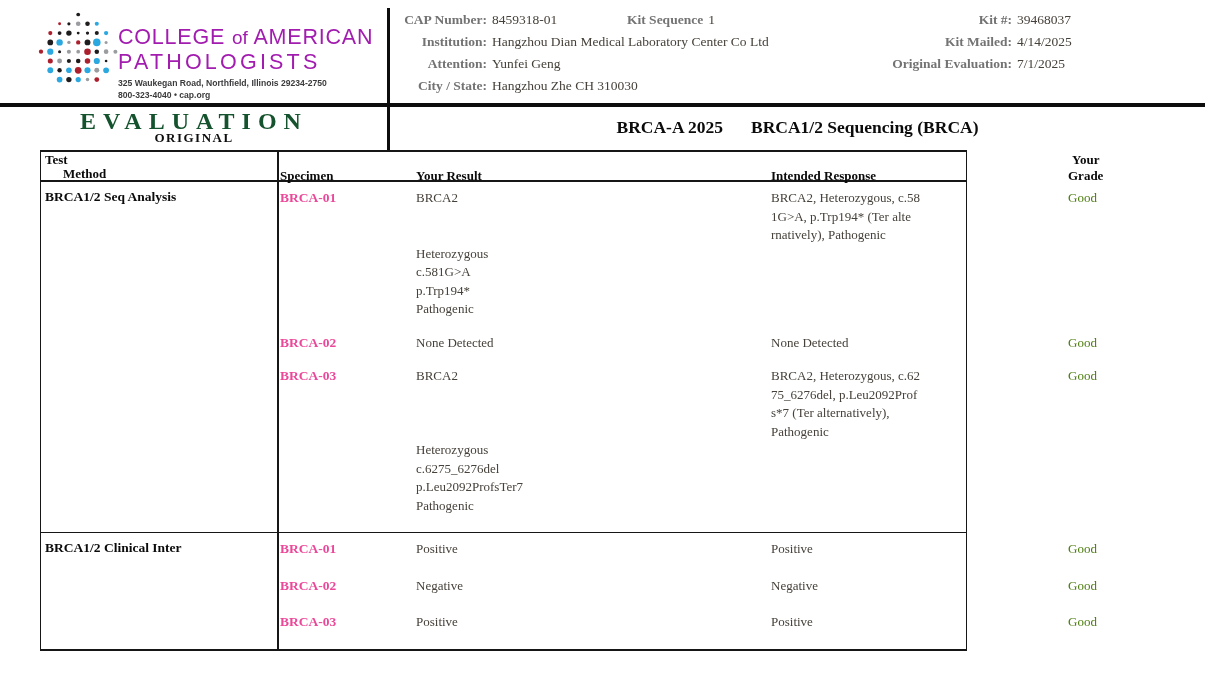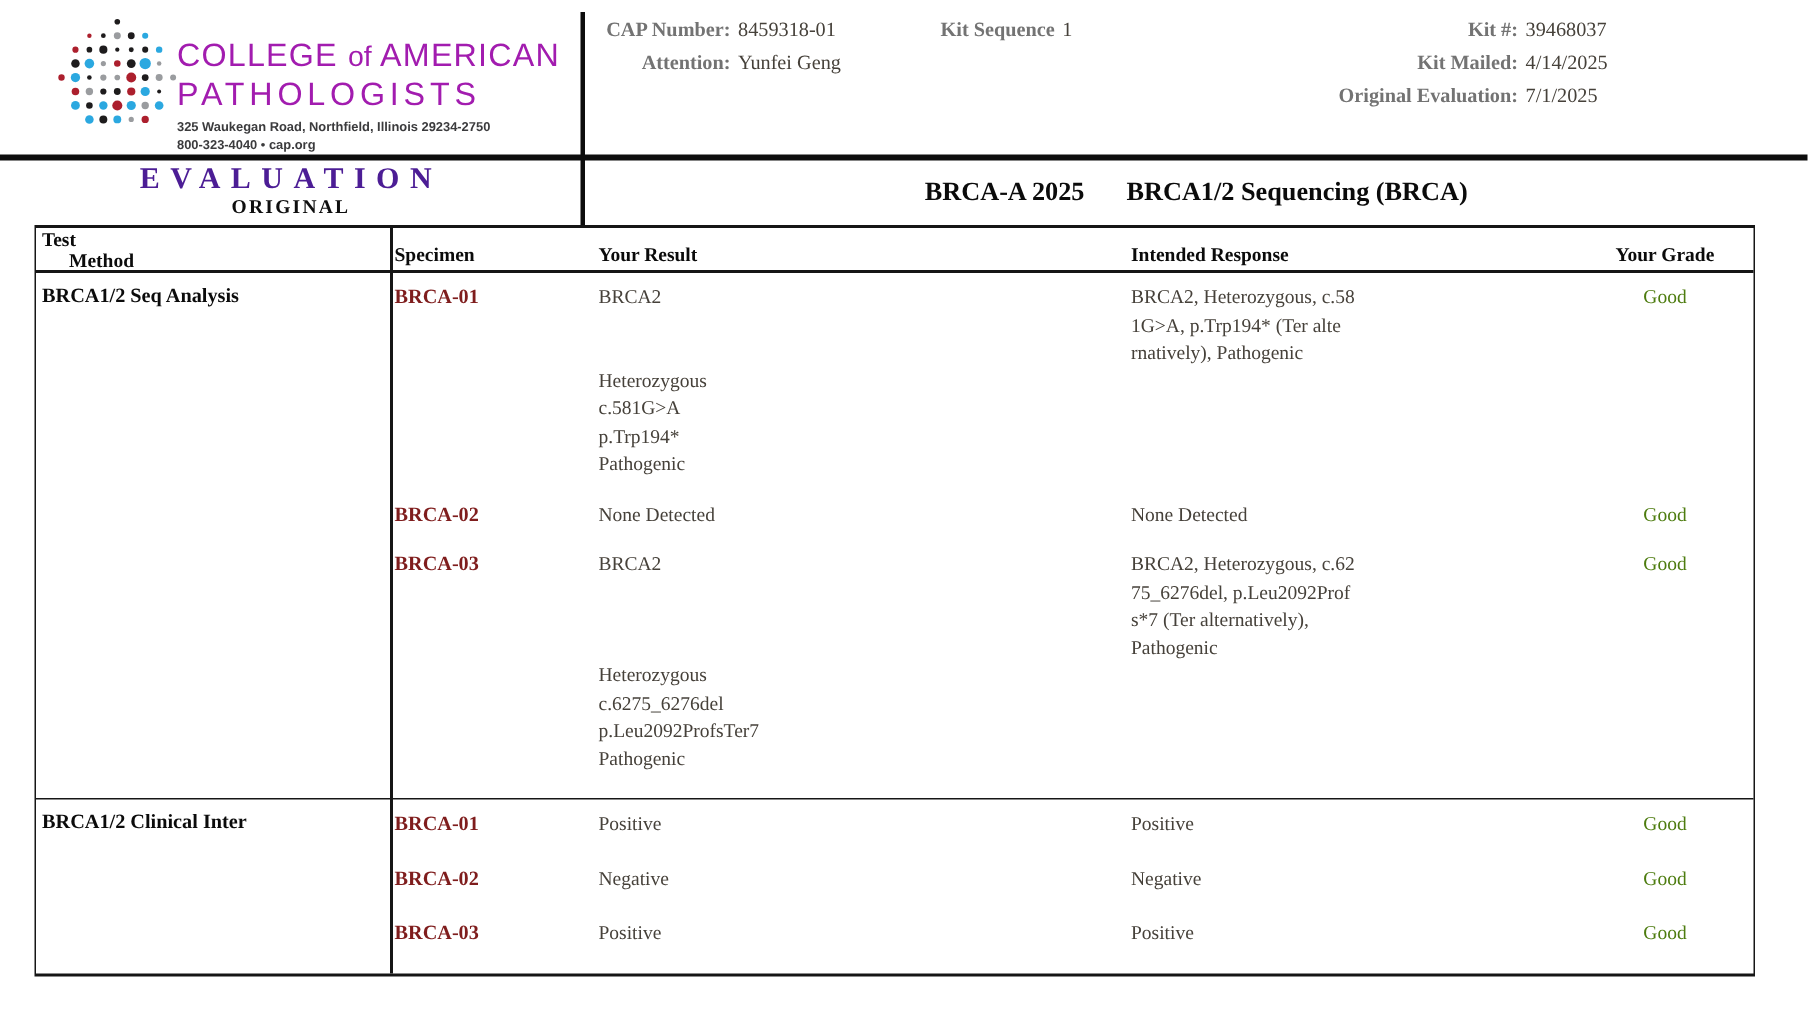--- a/index.html
+++ b/index.html
@@ -22,29 +22,29 @@
   .info-row{display:flex;align-items:baseline;height:22px;}
   .info-label{font-weight:bold;color:#737373;text-align:right;white-space:nowrap;}
   .info-left .info-label{width:95px;}
   .info-right .info-label{width:184px;}
   .info-value{margin-left:5px;color:#46413a;white-space:nowrap;}
   .kitseq{display:flex;align-items:baseline;position:absolute;left:235px;top:0;}
   .row1{position:relative;}
 
   
   .eval-title{position:absolute;left:0;top:108px;width:388px;text-align:center;
-              font-size:20px;font-weight:bold;letter-spacing:7px;color:#4c1d95;}
+              font-size:24px;font-weight:bold;letter-spacing:7px;color:#14532d;}
   .eval-sub{position:absolute;left:0;top:130px;width:388px;text-align:center;
             font-size:13px;font-weight:bold;letter-spacing:1.5px;color:#0e0e0e;}
   .report-title{position:absolute;left:390px;top:117px;width:815px;text-align:center;
                 font-size:17.5px;font-weight:bold;color:#0b0b0b;white-space:nowrap;}
   .report-title .gap{display:inline-block;width:28px;}
 
   
-  .tbl{position:absolute;left:23px;top:150px;width:1147px;height:501px;box-sizing:border-box;
+  .tbl{position:absolute;left:40px;top:150px;width:927px;height:501px;box-sizing:border-box;
        border:1.5px solid #161616;border-top-width:2px;border-bottom-width:2.5px;
        display:flex;flex-direction:column;}
   .tbl .col-divider{position:absolute;left:236px;top:0;bottom:0;width:1.5px;background:#161616;}
   .thead{height:30px;box-sizing:border-box;border-bottom:2px solid #161616;
          display:grid;grid-template-columns:236px 136px 355px 300px 1fr;}
   .thead>div{font-weight:bold;font-size:13px;color:#0b0b0b;}
   .th-test{padding:1px 0 0 4px;line-height:13.5px;}
   .th-test .method{padding-left:18px;}
   .th-bottom{align-self:end;padding:0 0 2px 3px;}
   .th-grade{text-align:center;padding-left:0;}
@@ -52,21 +52,21 @@
   .section{display:flex;box-sizing:border-box;padding-top:7px;}
   .section2{border-top:1.5px solid #161616;flex:1;}
   .section1{min-height:350px;}
   .method-col{width:236px;flex:none;padding-left:4px;box-sizing:border-box;
               font-weight:bold;font-size:13.5px;color:#0b0b0b;}
   .rows-col{flex:1;display:flex;flex-direction:column;}
   .spec-row{display:grid;grid-template-columns:136px 355px 300px 1fr;}
   .section1 .spec-row{margin-bottom:15px;}
   .section2 .spec-row{margin-bottom:18px;}
   .cell{font-size:13px;line-height:18.5px;white-space:pre-line;}
-  .cell-spec{font-weight:bold;font-size:13.5px;color:#7f1d1d;padding-left:3px;}
+  .cell-spec{font-weight:bold;font-size:13.5px;color:#ec4899;padding-left:3px;}
   .cell-result,.cell-intended{color:#46413a;padding-left:3px;}
   .cell-grade{color:#4d7c0f;text-align:center;}
 </style>
 </head>
 <body>
 
 <div class="page">
 
   <svg class="logo-dots" viewBox="0 0 84 82">
       <circle cx="42.2" cy="3.5" r="1.87" fill="#1e1c1d"></circle>
@@ -131,22 +131,30 @@
   <div class="info-left">
     <div class="info-row row1">
       <div class="info-label">CAP Number:</div>
       <div class="info-value">8459318-01</div>
       <div class="kitseq">
         <div class="info-label" style="width:auto">Kit Sequence</div>
         <div class="info-value">1</div>
       </div>
     </div>
     <div class="info-row">
+      <div class="info-label">Institution:</div>
+      <div class="info-value">Hangzhou Dian Medical Laboratory Center Co Ltd</div>
+    </div>
+    <div class="info-row">
       <div class="info-label">Attention:</div>
       <div class="info-value">Yunfei Geng</div>
+    </div>
+    <div class="info-row">
+      <div class="info-label">City / State:</div>
+      <div class="info-value">Hangzhou Zhe CH 310030</div>
     </div>
   </div>
 
   <div class="info-right">
     <div class="info-row">
       <div class="info-label">Kit #:</div>
       <div class="info-value">39468037</div>
     </div>
     <div class="info-row">
       <div class="info-label">Kit Mailed:</div>

